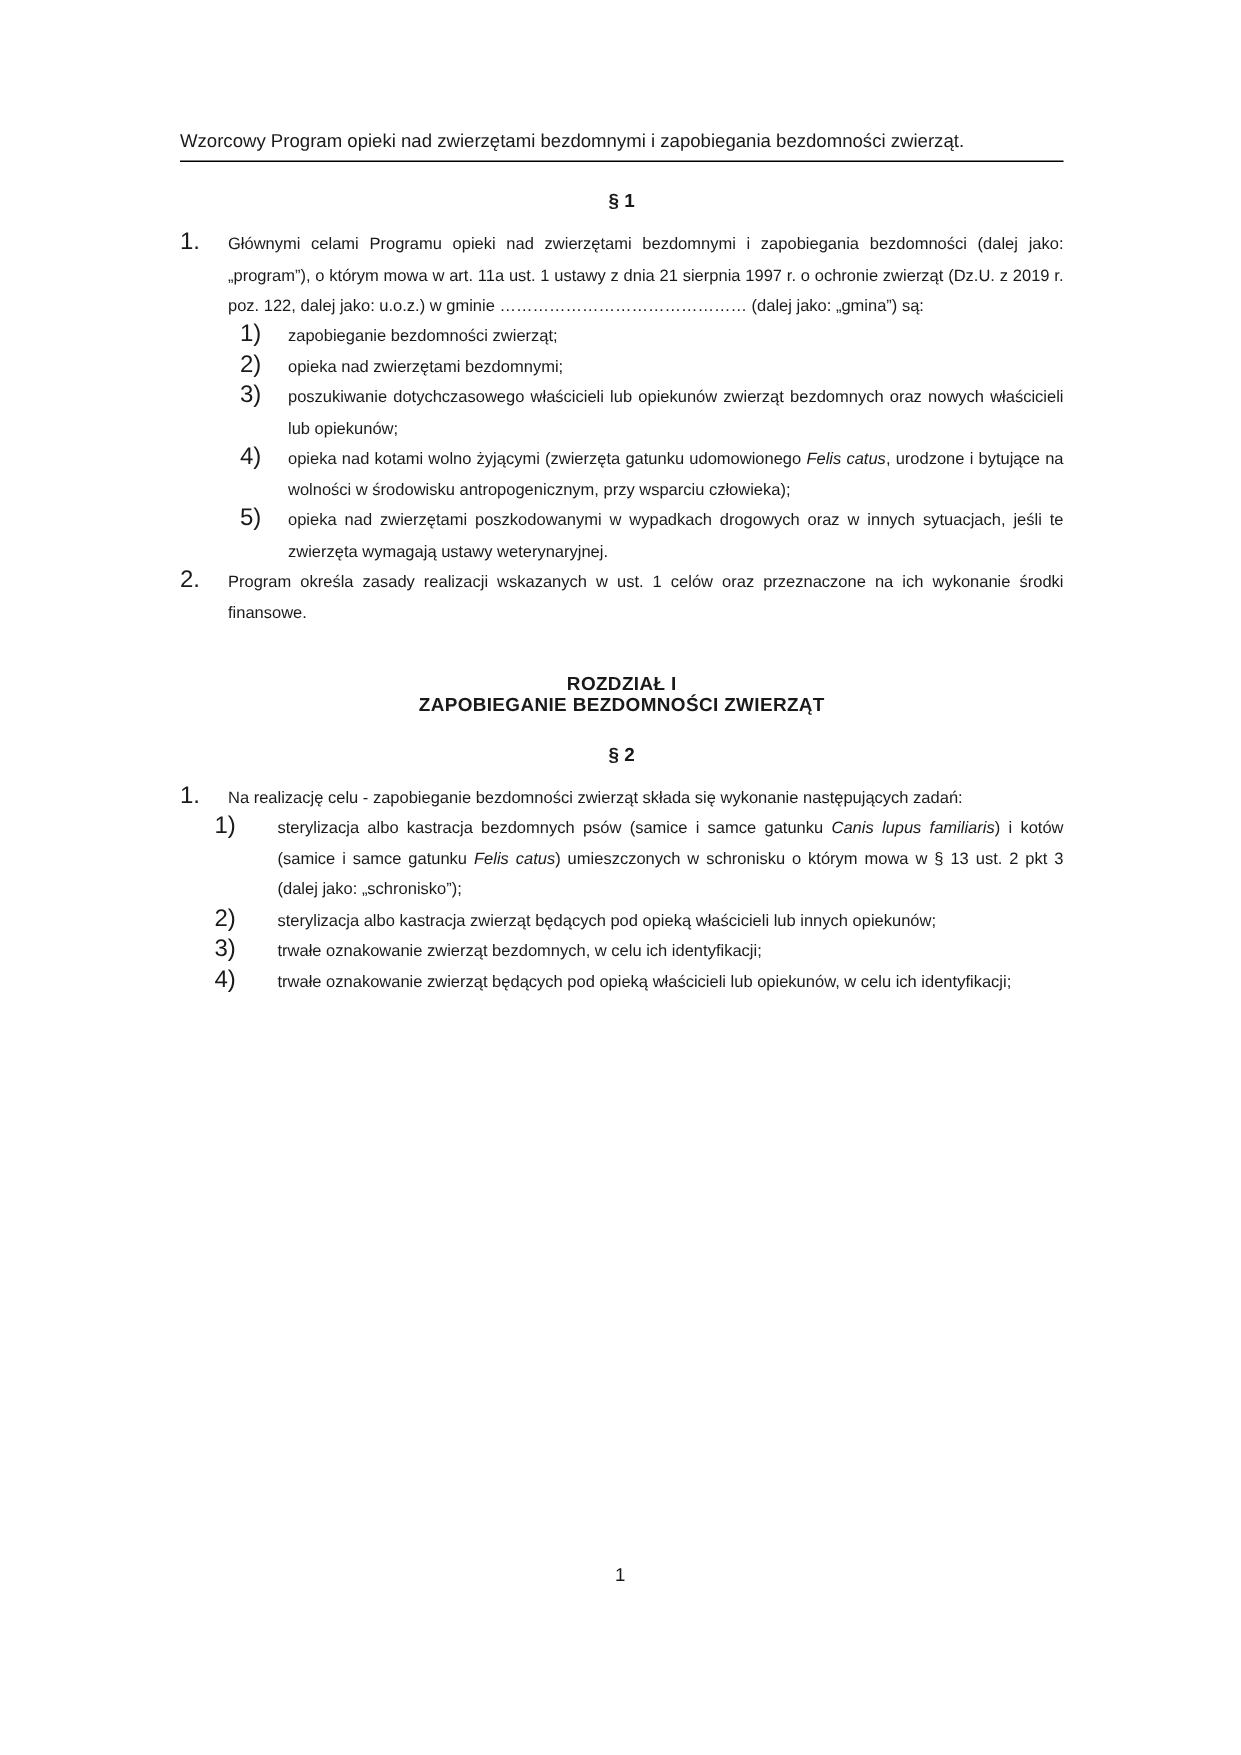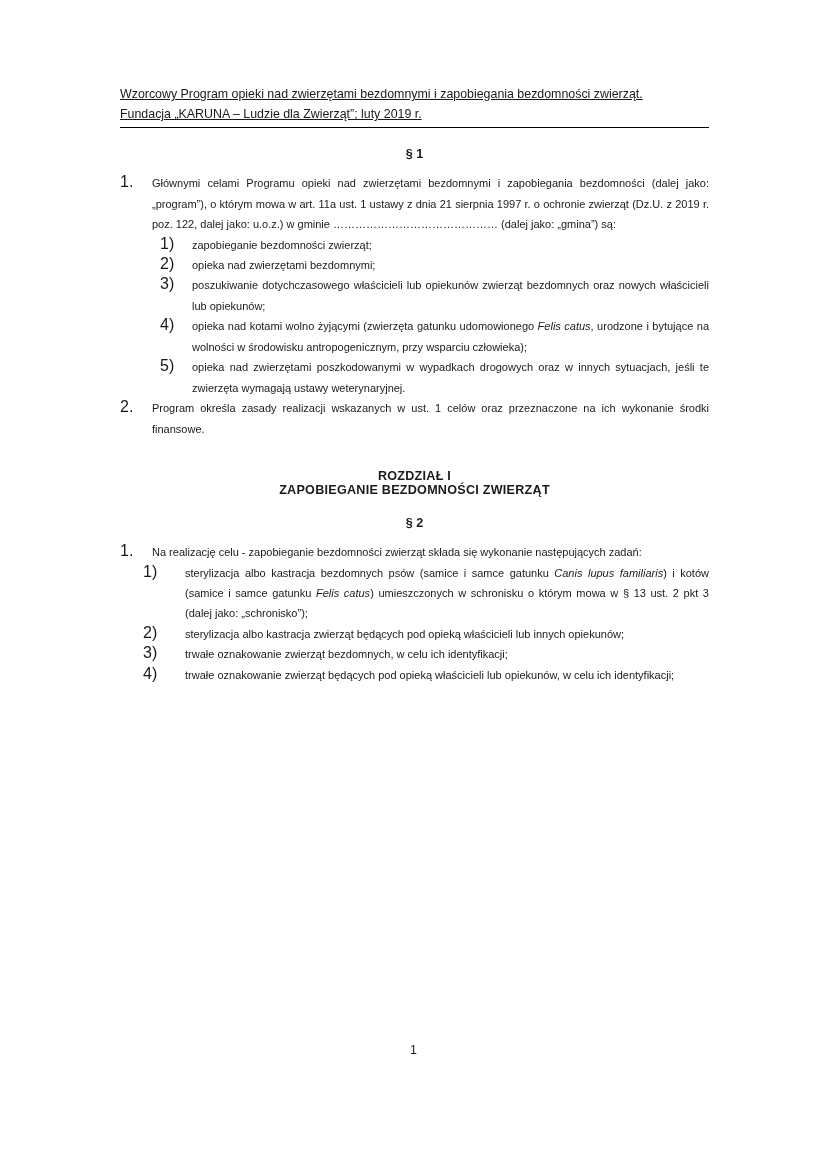--- a/index.html
+++ b/index.html
@@ -32,21 +32,20 @@
   .doc-header {
     font-size: 12.4px;
     line-height: 1.62;
     color: #1a1a1a;
     padding-bottom: 3px;
     border-bottom: 1.3px solid #000000;
   }
   .doc-header .hline {
     display: block;
     white-space: nowrap;
-    text-decoration: underline;
   }
 
   
   .title-block {
     margin-top: 58px;
     text-align: center;
   }
   .title-line {
     font-weight: bold;
     font-size: 12.6px;
@@ -158,21 +157,20 @@
 </style>
 </head>
 <body>
 
 <div class="page">
 
   <div class="content">
 
     <div class="doc-header">
       <span class="hline">Wzorcowy Program opieki nad zwierzętami bezdomnymi i zapobiegania bezdomności zwierząt.</span>
-      <span class="hline">Fundacja „KARUNA – Ludzie dla Zwierząt”; luty 2019 r.</span>
     </div>
 
 
     <div class="para-mark">§ 1</div>
 
     <div class="blocklist">
 
       <div class="lvl1">
         <span class="marker">1.</span>
         <div class="body-text">Głównymi celami Programu opieki nad zwierzętami bezdomnymi i zapobiegania bezdomności (dalej jako: „program”), o którym mowa w art. 11a ust. 1 ustawy z dnia 21 sierpnia 1997 r. o ochronie zwierząt (Dz.U. z 2019 r. poz. 122, dalej jako: u.o.z.) w gminie ……………………………………… (dalej jako: „gmina”) są:</div>

